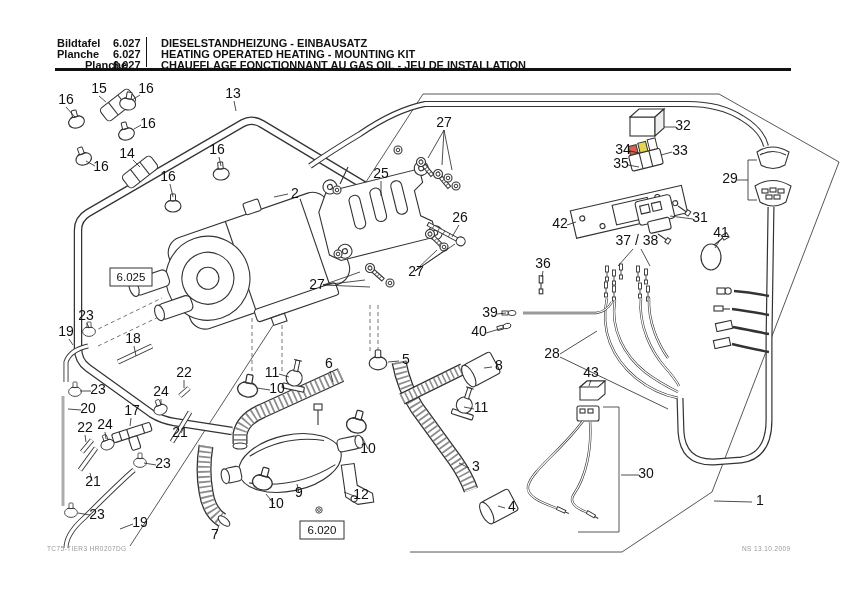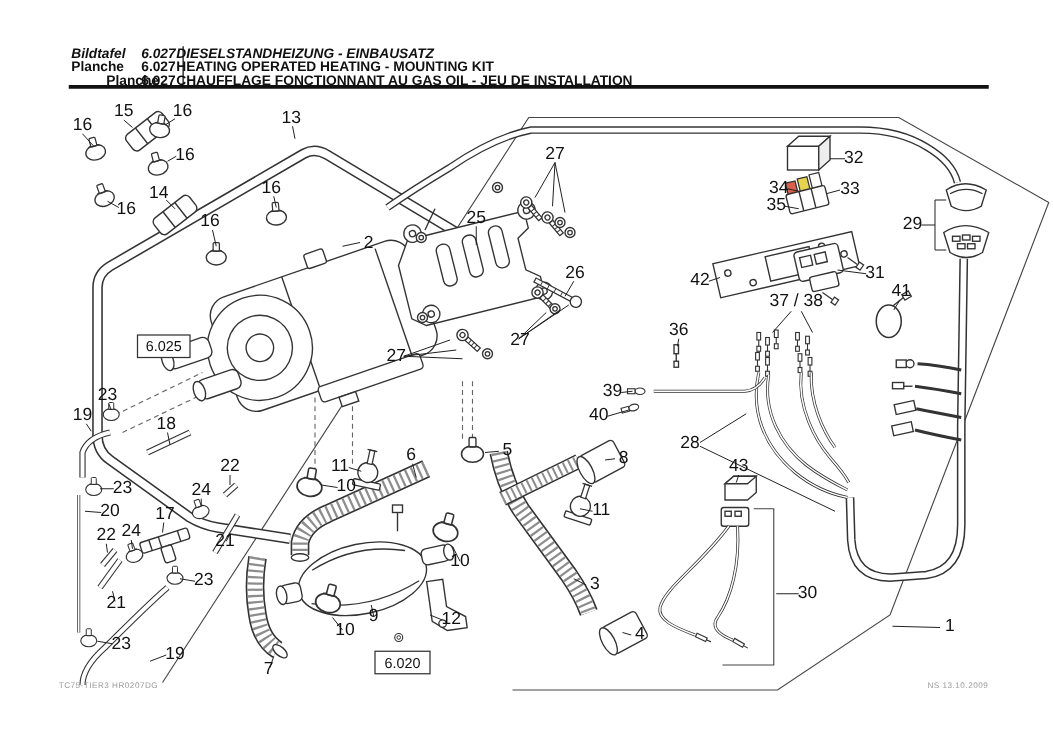--- a/index.html
+++ b/index.html
@@ -2,21 +2,21 @@
 <html><head>
 <meta charset="utf-8">
 <style>
   html,body{margin:0;padding:0;}
   body{width:842px;height:595px;background:#fff;position:relative;overflow:hidden;
        font-family:"Liberation Sans",sans-serif;}
   
   #header{position:absolute;left:0;top:0;width:842px;z-index:5;}
   .hdr-row{position:absolute;left:57px;font-size:11px;font-weight:bold;color:#111;white-space:nowrap;}
   .hdr-num{position:absolute;left:56px;}
-  .hdr-title{position:absolute;left:84px;}
+  .hdr-title{position:absolute;left:104px;}
   #hdr-divider{position:absolute;left:146px;top:37px;width:1px;height:30px;background:#111;}
   #hdr-rule{position:absolute;left:55px;top:68px;width:736px;height:2.6px;background:#111;}
   
   .foot{position:absolute;font-size:6.5px;color:#9a9a9a;letter-spacing:.4px;white-space:nowrap;}
   #foot-left{left:47px;top:545px;}
   #foot-right{left:742px;top:545px;}
   
   #diagram-svg{position:absolute;left:0;top:0;}
   .part{fill:#fff;stroke:#333;stroke-width:1.1;}
   .ln{fill:none;stroke:#333;stroke-width:1.1;}
@@ -39,21 +39,21 @@
   .ductm-o{fill:none;stroke:#333;stroke-width:12;}
   .ductm-i{fill:none;stroke:#fff;stroke-width:9.6;}
   .ductm-r{fill:none;stroke:#8d8d8d;stroke-width:9.6;stroke-dasharray:1.6 3;}
   .callout{font-family:"Liberation Sans",sans-serif;font-size:14px;fill:#111;text-anchor:middle;}
   .refbox-text{font-family:"Liberation Sans",sans-serif;font-size:11.5px;fill:#111;text-anchor:middle;}
 </style>
 </head>
 <body>
 
 <div id="header">
-  <div class="hdr-row" style="top:37px;font-style:italic;">
+  <div class="hdr-row" style="top:37px;">
     <span>Bildtafel</span>
     <span class="hdr-num">6.027</span>
     <span class="hdr-title">DIESELSTANDHEIZUNG - EINBAUSATZ</span>
   </div>
   <div class="hdr-row" style="top:48px;">
     <span>Planche</span>
     <span class="hdr-num">6.027</span>
     <span class="hdr-title">HEATING OPERATED HEATING - MOUNTING KIT</span>
   </div>
   <div class="hdr-row" style="top:59px;padding-left:28px;">

